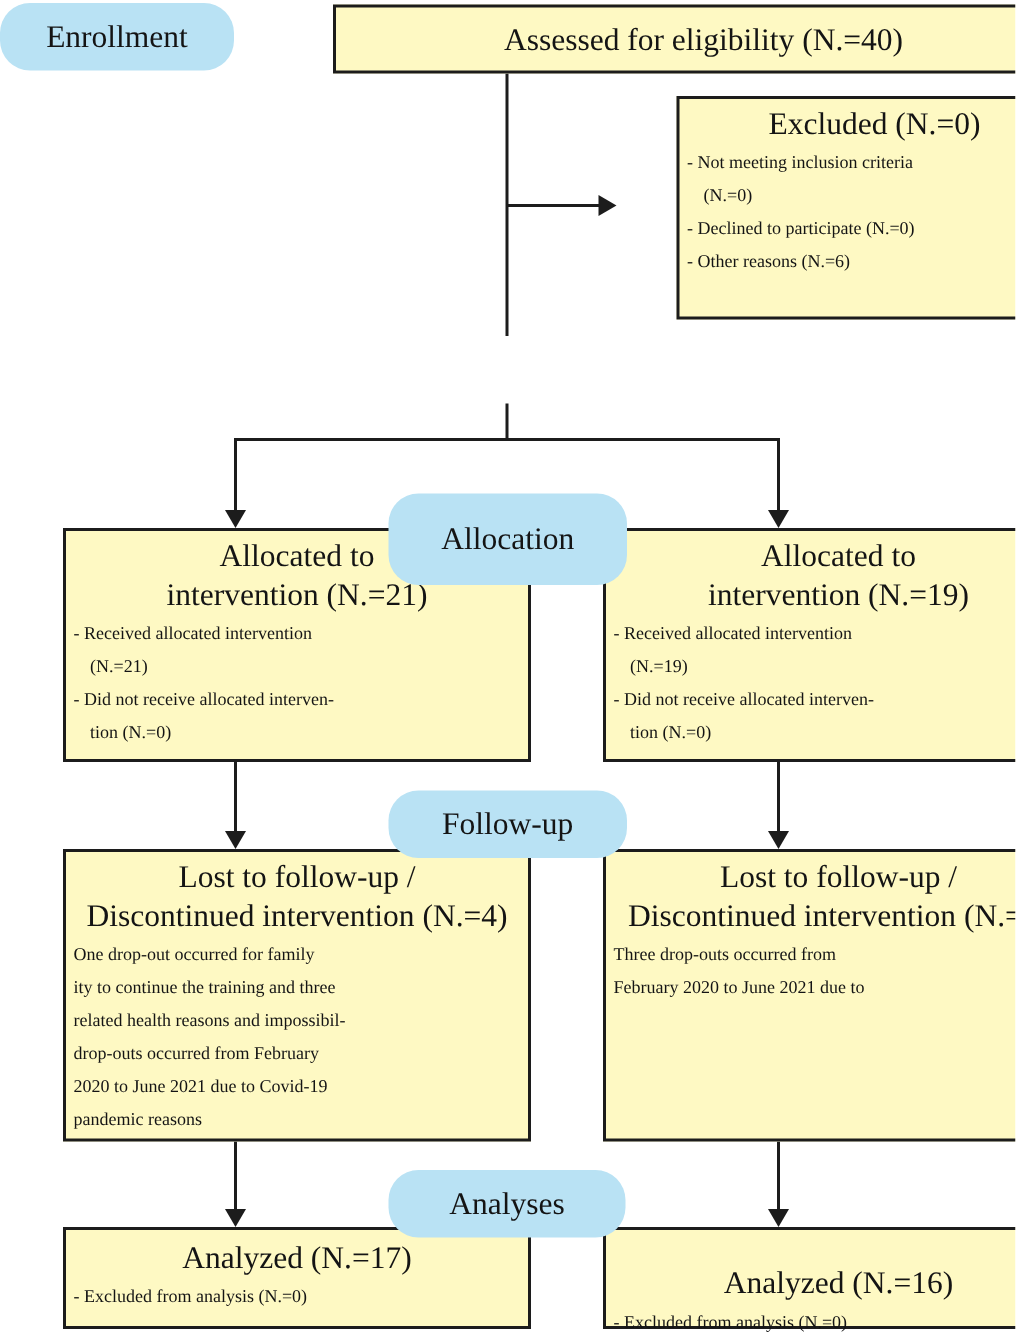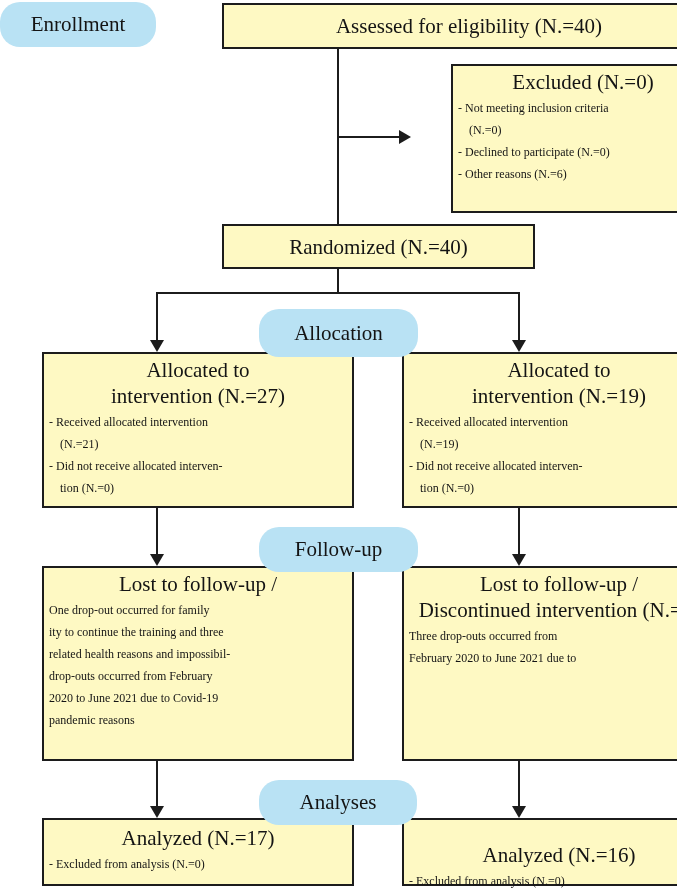--- a/index.html
+++ b/index.html
@@ -75,28 +75,25 @@
   <div class="box" style="left:411px;top:64px;width:264px;height:149px">
     <div class="box-title">Excluded (N.=0)</div>
     <div class="box-body">
       <div class="bline">- Not meeting inclusion criteria</div>
       <div class="bline cont">(N.=0)</div>
       <div class="bline">- Declined to participate (N.=0)</div>
       <div class="bline">- Other reasons (N.=6)</div>
     </div>
   </div>
 
-  <div class="box flex-center" style="left:182px;top:224px;width:313px;height:45px">
-    <div class="box-title single">Randomized (N.=40)</div>
-  </div>
 
   <div class="box" style="left:2px;top:352px;width:312px;height:156px">
     <div class="box-title">
       <div>Allocated to</div>
-      <div>intervention (N.=27)</div>
+      <div>intervention (N.=21)</div>
     </div>
     <div class="box-body">
       <div class="bline">- Received allocated intervention</div>
       <div class="bline cont">(N.=21)</div>
       <div class="bline">- Did not receive allocated interven-</div>
       <div class="bline cont">tion (N.=0)</div>
     </div>
   </div>
 
   <div class="box" style="left:362px;top:352px;width:314px;height:156px">
@@ -108,20 +105,21 @@
       <div class="bline">- Received allocated intervention</div>
       <div class="bline cont">(N.=19)</div>
       <div class="bline">- Did not receive allocated interven-</div>
       <div class="bline cont">tion (N.=0)</div>
     </div>
   </div>
 
   <div class="box" style="left:2px;top:566px;width:312px;height:195px">
     <div class="box-title">
       <div>Lost to follow-up /</div>
+      <div>Discontinued intervention (N.=4)</div>
     </div>
     <div class="box-body">
       <div class="bline">One drop-out occurred for family</div>
       <div class="bline">ity to continue the training and three</div>
       <div class="bline">related health reasons and impossibil-</div>
       <div class="bline">drop-outs occurred from February</div>
       <div class="bline">2020 to June 2021 due to Covid-19</div>
       <div class="bline">pandemic reasons</div>
     </div>
   </div>
@@ -145,17 +143,17 @@
   </div>
 
   <div class="box" style="left:362px;top:818px;width:314px;height:68px">
     <div class="box-title" style="padding-top:22px">Analyzed (N.=16)</div>
     <div class="box-body">
       <div class="bline">- Excluded from analysis (N.=0)</div>
     </div>
   </div>
 
   <div class="stage" style="left:0px;top:2px;width:156px;height:45px">Enrollment</div>
-  <div class="stage" style="left:259px;top:309px;width:159px;height:48px">Allocation</div>
+  <div class="stage" style="left:259px;top:329px;width:159px;height:61px">Allocation</div>
   <div class="stage" style="left:259px;top:527px;width:159px;height:45px">Follow-up</div>
   <div class="stage" style="left:259px;top:780px;width:158px;height:45px">Analyses</div>
 
 </div>
 
 </body></html>

